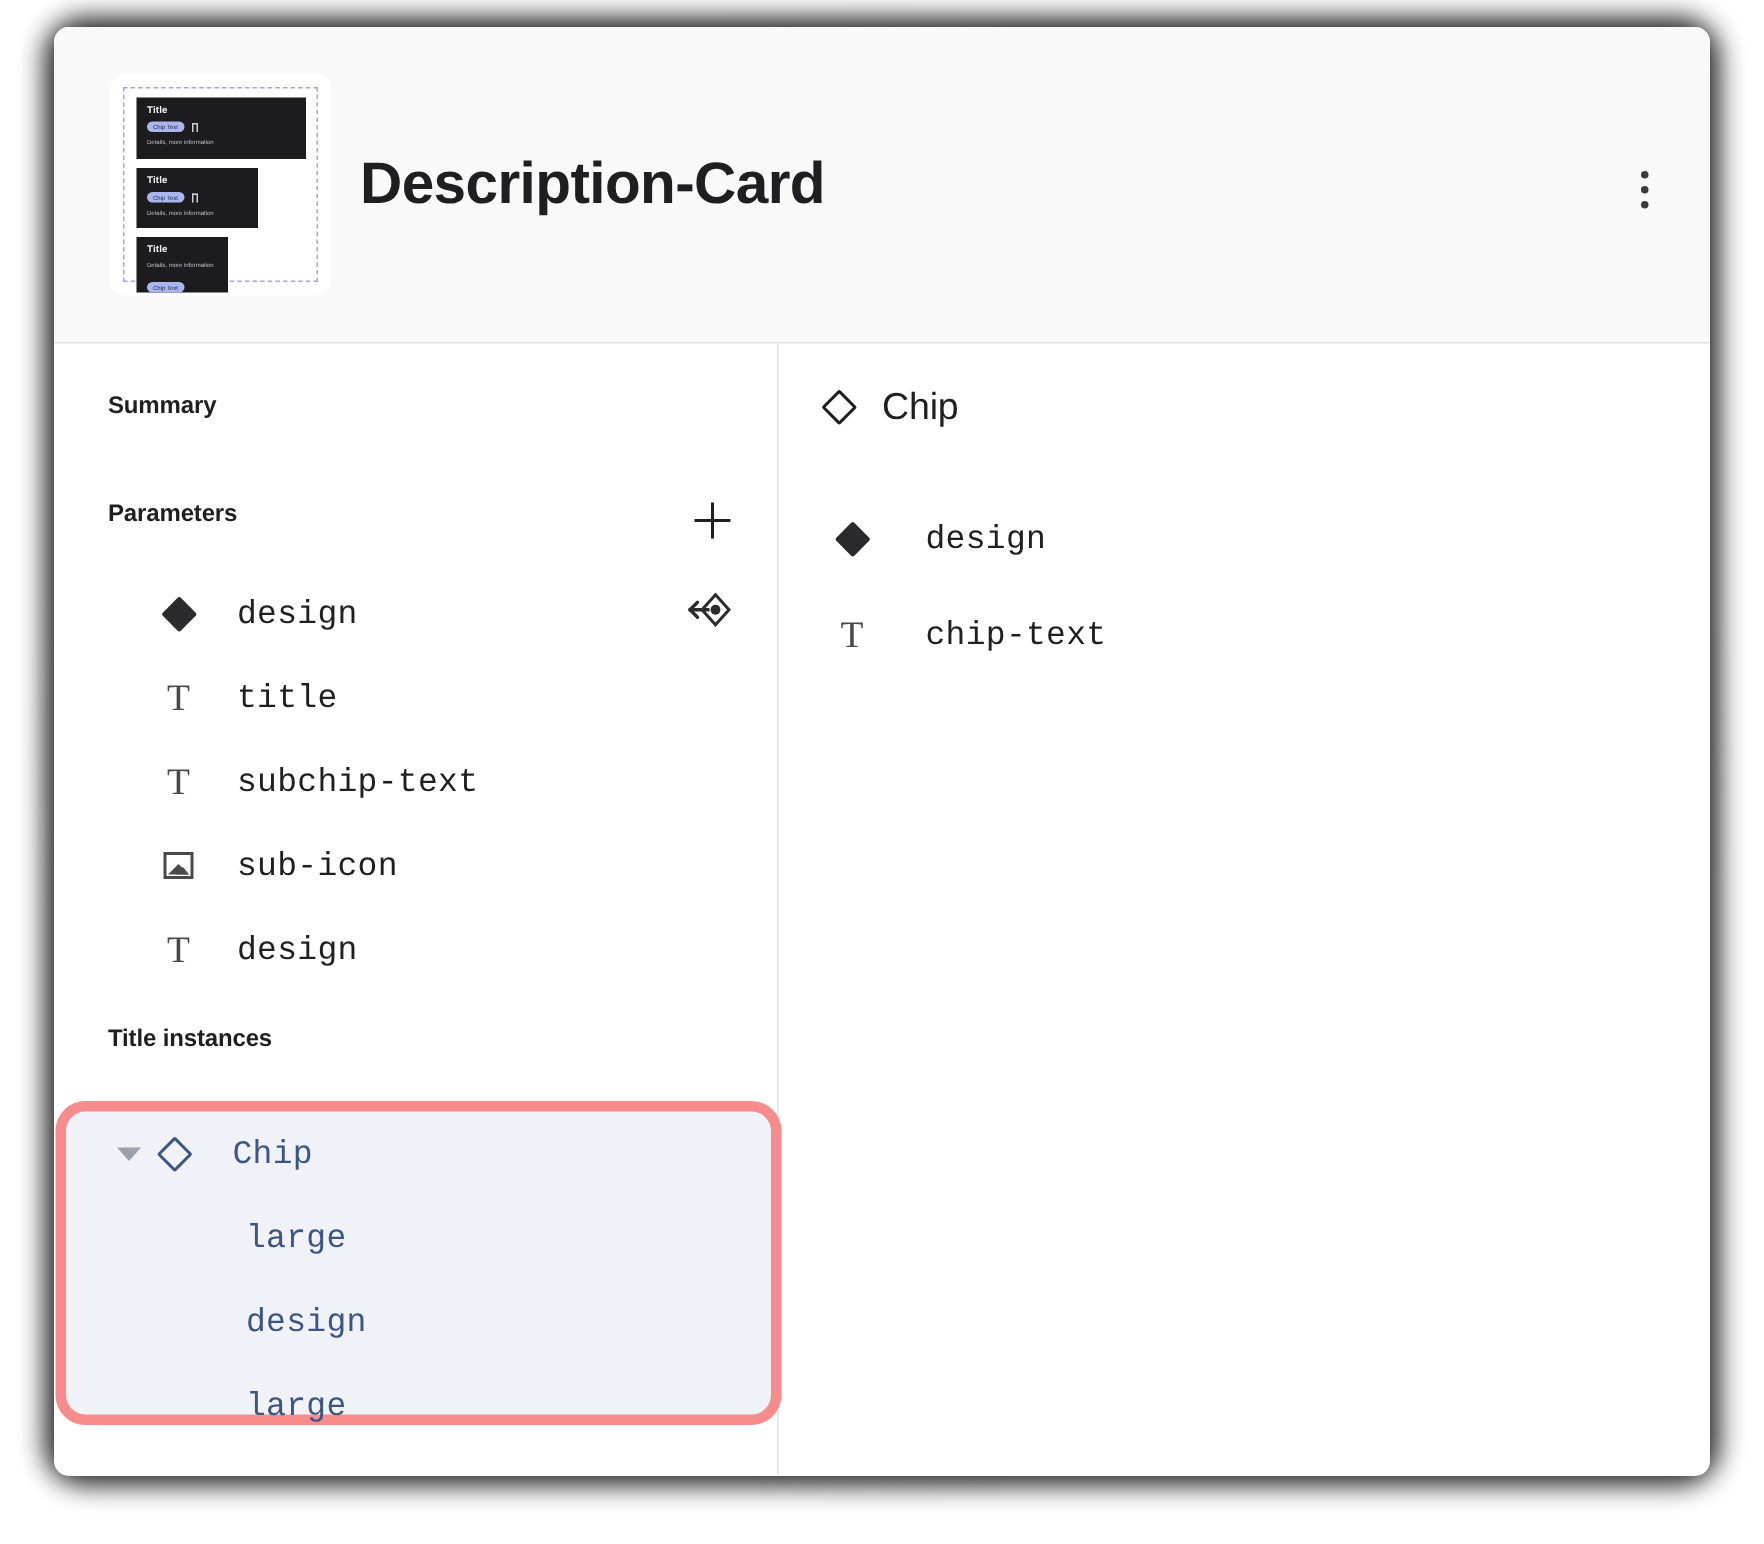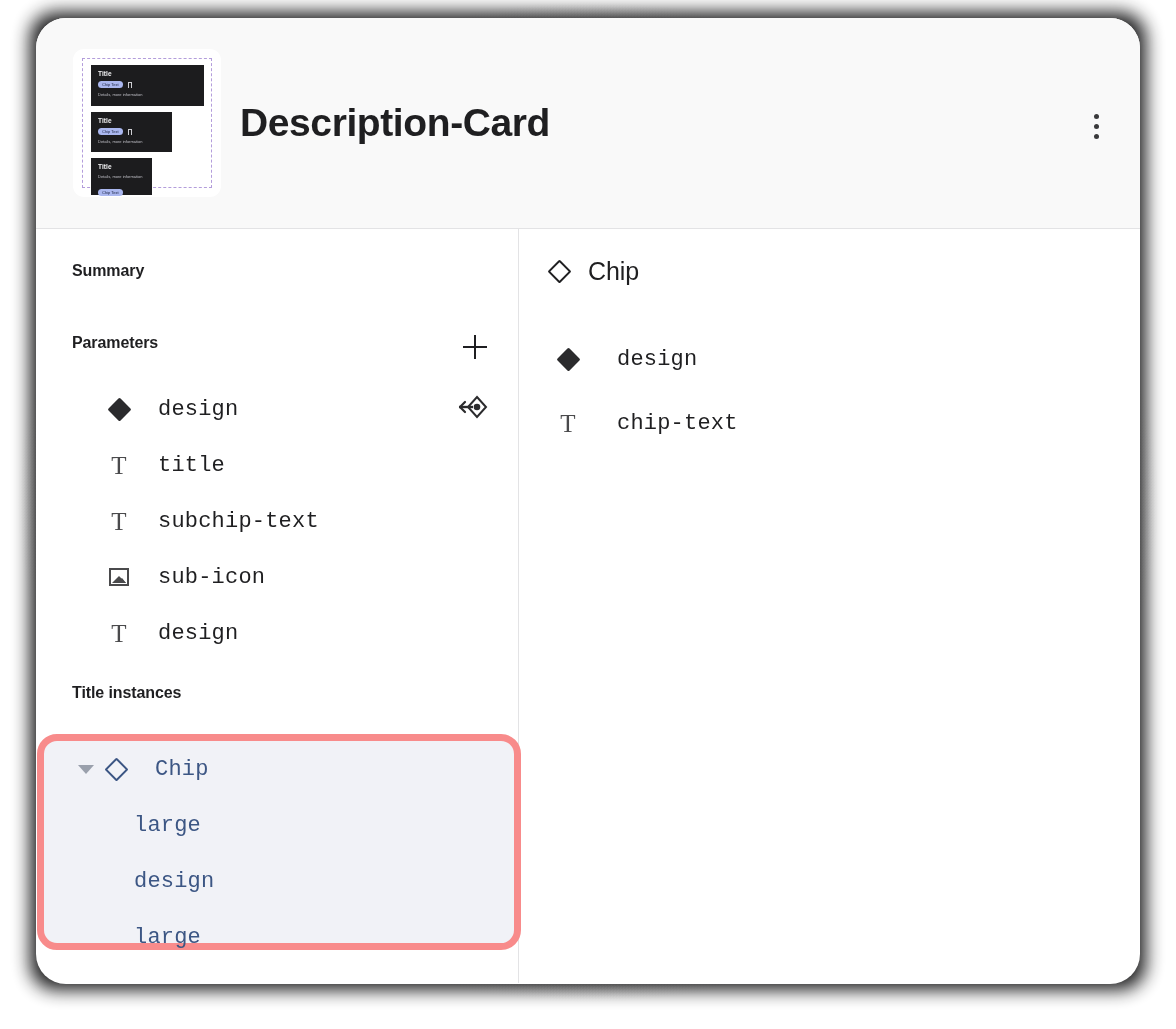--- a/index.html
+++ b/index.html
@@ -51,21 +51,21 @@
   }
 
   
   .card {
     position: absolute;
     left: 36px;
     top: 18px;
     width: 1104px;
     height: 966px;
     background: #ffffff;
-    border-radius: 30px;
+    border-radius: 10px;
     overflow: hidden;
   }
 
   
   .header {
     position: relative;
     height: 211px;
     background: #f9f9f9;
     border-bottom: 1px solid #e3e3e5;
     box-sizing: border-box;
@@ -330,21 +330,21 @@
     box-sizing: border-box;
     margin-right: 6px;
   }
   .relay-label {
     font-family: "Liberation Mono", "DejaVu Sans Mono", monospace;
     font-size: 22px;
     color: #3c5684;
     letter-spacing: .2px;
     margin-left: 24px;
   }
-  .relay-row.child .relay-label { margin-left: 56px; }
+  .relay-row.child .relay-label { margin-left: 86px; }
 
   
   .right-head {
     position: absolute;
     left: 32px;
     top: 28px;
     display: flex;
     align-items: center;
   }
   .right-head .ico-diamond-outline { margin-right: 20px; }

